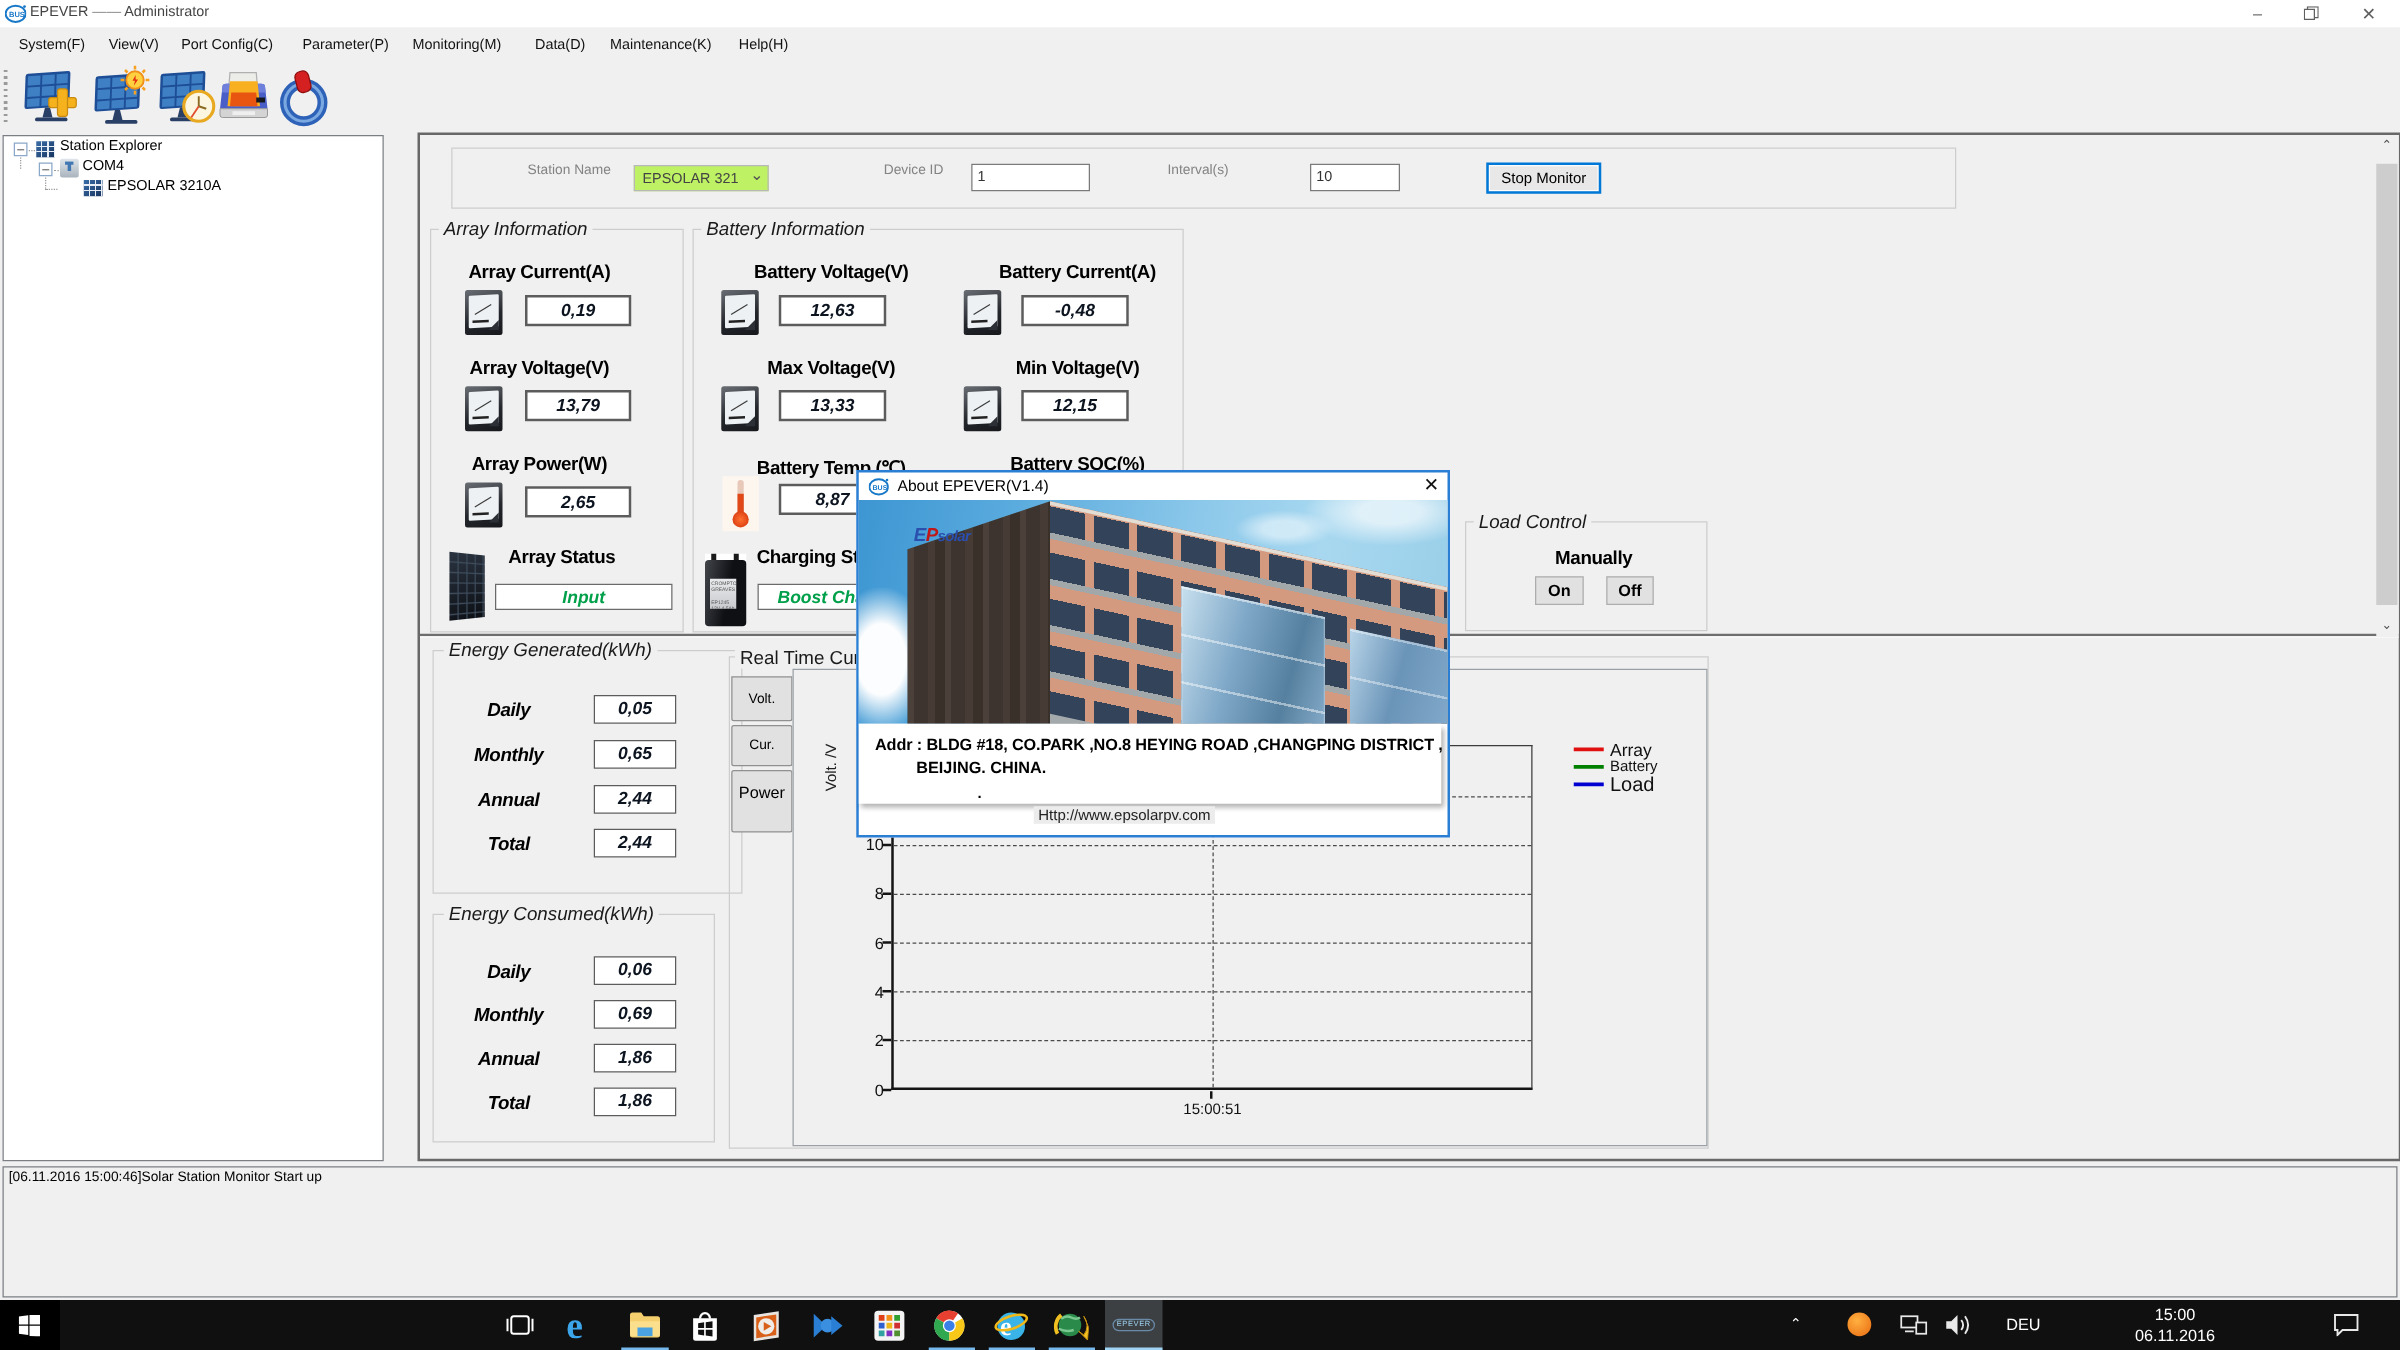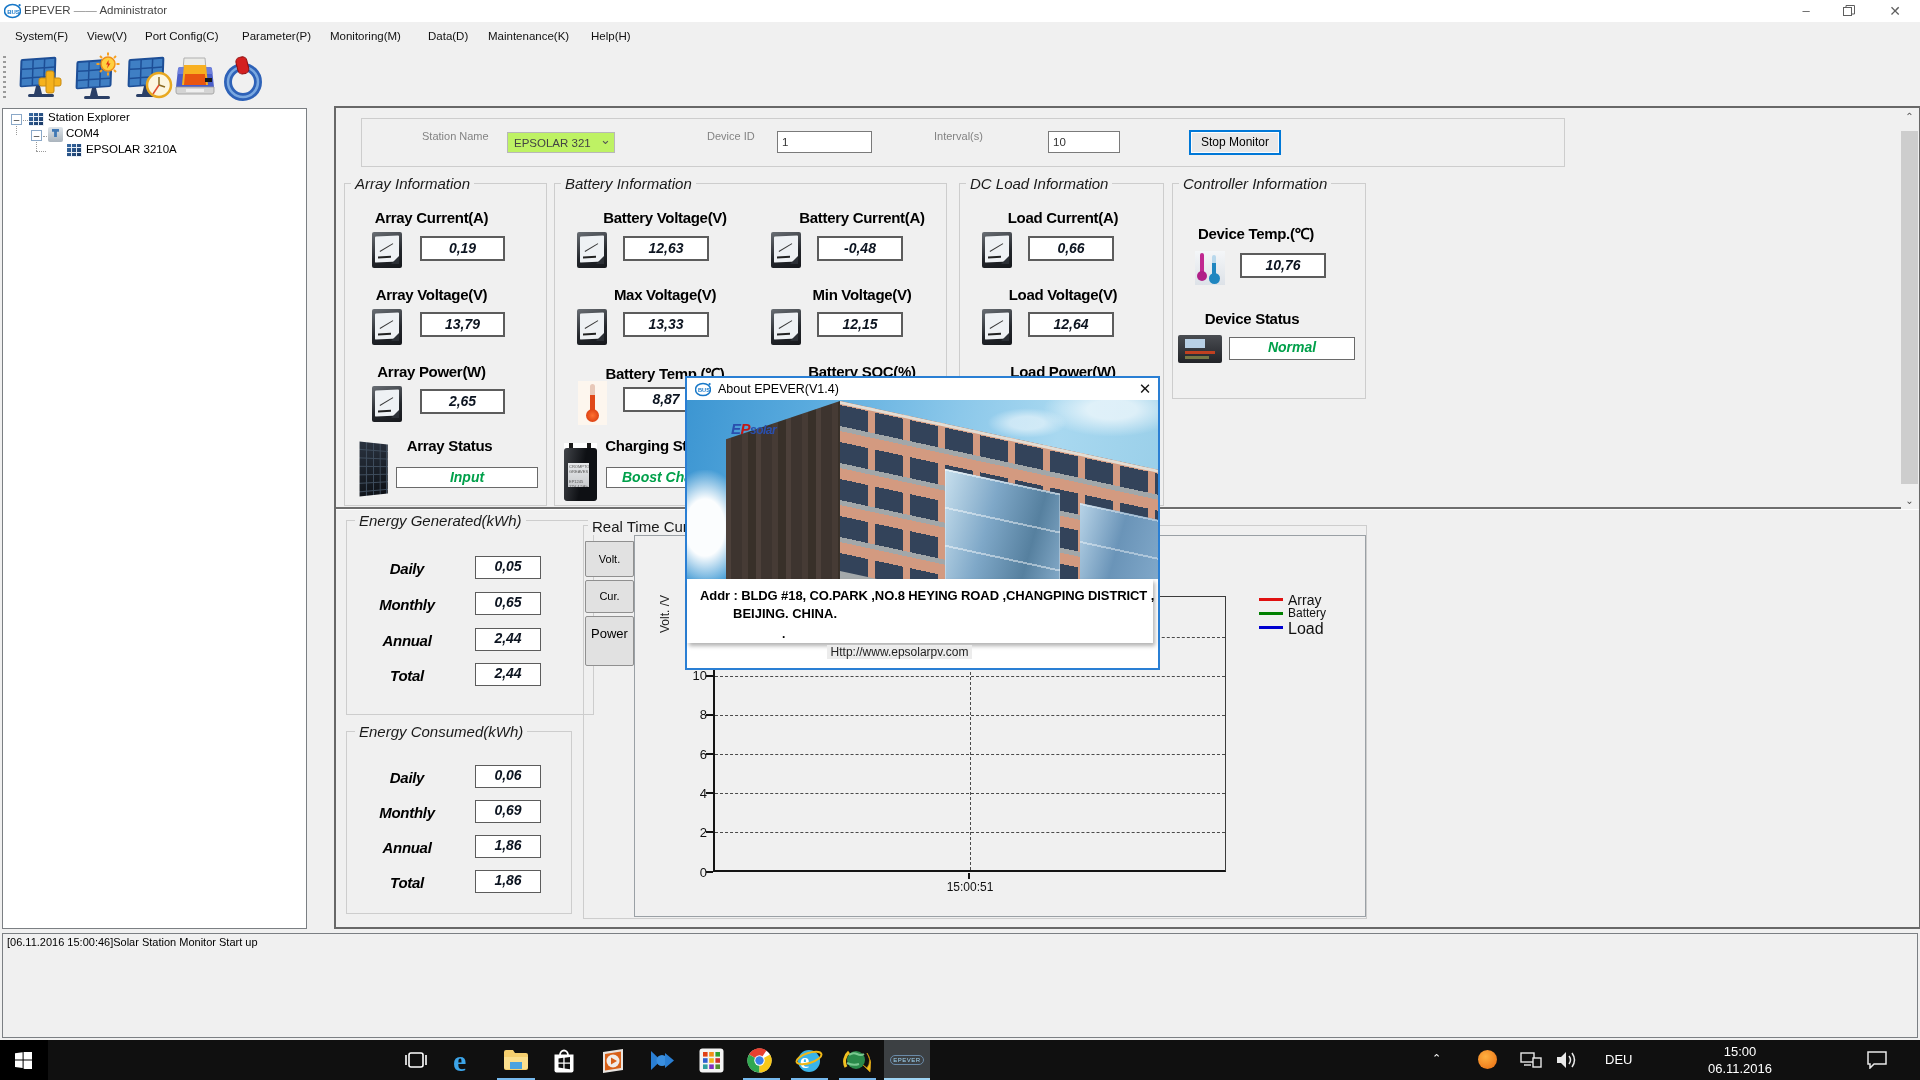--- a/index.html
+++ b/index.html
@@ -249,59 +249,28 @@
   <div class="flabel" style="left:35px;width:142px;top:253px">Charging Status</div>
   <div class="abs" style="left:9px;top:259px;width:33px;height:58px;background:#fff">
     <div class="abs" style="left:5px;top:0;width:4px;height:6px;background:#1a1a1a"></div>
     <div class="abs" style="left:23px;top:0;width:4px;height:6px;background:#1a1a1a"></div>
     <div class="abs" style="left:0;top:5px;width:33px;height:53px;background:linear-gradient(100deg,#42454a,#0e1014 55%);border-radius:3px"></div>
     <div class="abs" style="left:4px;top:20px;width:21px;height:24px;background:linear-gradient(180deg,#e8eaec,#c8cacd);font-size:4px;color:#555;line-height:5px;overflow:hidden;padding:1px">CROMPTON<br>GREAVES<br><br>EP1245<br>12V 4.5Ah</div>
   </div>
   <div class="vboxg" style="left:51px;top:283px;width:137px;height:21px;line-height:19px">Boost Charging</div>
  </div>
 
- <div class="grp" style="left:623px;top:75px;width:205px;height:323px">
-  <div class="gcap" style="left:6px;top:-9px">DC Load Information</div>
-  <div class="flabel" style="left:40px;width:126px;top:25px">Load Current(A)</div>
-  <div class="gauge" style="left:22px;top:48px">
-        <i></i>
-      </div>
-  <div class="vbox" style="left:68px;top:52px;width:86px;height:25px;line-height:21px">0,66</div>
-  <div class="flabel" style="left:40px;width:126px;top:102px">Load Voltage(V)</div>
-  <div class="gauge" style="left:22px;top:125px">
-        <i></i>
-      </div>
-  <div class="vbox" style="left:68px;top:128px;width:86px;height:25px;line-height:21px">12,64</div>
-  <div class="flabel" style="left:40px;width:126px;top:179px">Load Power(W)</div>
-  <div class="gauge" style="left:22px;top:202px">
-        <i></i>
-      </div>
-  <div class="vbox" style="left:68px;top:205px;width:86px;height:25px;line-height:21px">8,37</div>
- </div>
-
- <div class="grp" style="left:836px;top:75px;width:194px;height:216px">
-  <div class="gcap" style="left:6px;top:-9px">Controller Information</div>
-  <div class="flabel" style="left:18px;width:130px;top:39px">Device Temp.(℃)</div>
-  <div class="abs" style="left:22px;top:67px;width:30px;height:34px;background:linear-gradient(180deg,#f4f6f8,#dde2e8)">
-    <div class="abs" style="left:5px;top:2px;width:4px;height:22px;background:#c02890;border-radius:2px"></div>
-    <div class="abs" style="left:2px;top:20px;width:10px;height:10px;border-radius:50%;background:#b02088"></div>
-    <div class="abs" style="left:17px;top:4px;width:4px;height:22px;background:#b8d8ec;border-radius:2px"></div>
-    <div class="abs" style="left:17px;top:12px;width:4px;height:14px;background:#1f86c0"></div>
-    <div class="abs" style="left:14px;top:22px;width:11px;height:11px;border-radius:50%;background:#1f86c0"></div>
-  </div>
-  <div class="vbox" style="left:67px;top:69px;width:86px;height:25px;line-height:21px">10,76</div>
-  <div class="flabel" style="left:18px;width:122px;top:126px">Device Status</div>
-  <div class="abs" style="left:5px;top:151px;width:44px;height:28px;background:linear-gradient(180deg,#4a4d52,#212327);border-radius:2px">
-    <div class="abs" style="left:7px;top:4px;width:20px;height:9px;background:#b8cfe4"></div>
-    <div class="abs" style="left:7px;top:16px;width:30px;height:3px;background:#c04020"></div>
-    <div class="abs" style="left:7px;top:21px;width:24px;height:3px;background:#774"></div>
-  </div>
-  <div class="vboxg" style="left:56px;top:153px;width:126px;height:23px;line-height:19px;border-width:1px">Normal</div>
- </div>
-
+
+
+ <div class="grp" style="left:836px;top:309px;width:194px;height:88px">
+  <div class="gcap" style="left:6px;top:-9px">Load Control</div>
+  <div class="flabel" style="left:62px;width:80px;top:20px">Manually</div>
+  <div class="btn" style="left:55px;top:43px;width:39px;height:23px;line-height:21px;font-weight:bold;font-size:13px">On</div>
+  <div class="btn" style="left:112px;top:43px;width:38px;height:23px;line-height:21px;font-weight:bold;font-size:13px">Off</div>
+ </div>
 
  <div class="abs" style="left:0;top:399px;width:1583px;height:2px;background:#6e6e6e"></div>
  <div class="abs" style="left:0;top:401px;width:1583px;height:1px;background:#fdfdfd"></div>
 
  <div class="abs" style="left:1565px;top:0;width:18px;height:401px;background:#f0f0f0">
   <div class="abs" style="left:0;top:0;width:17px;height:17px;color:#505050;font-size:10px;text-align:center;line-height:17px">⌃</div>
   <div class="abs" style="left:0;top:23px;width:17px;height:353px;background:#cdcdcd"></div>
   <div class="abs" style="left:0;top:384px;width:17px;height:17px;color:#505050;font-size:10px;text-align:center;line-height:17px">⌄</div>
  </div>
 

